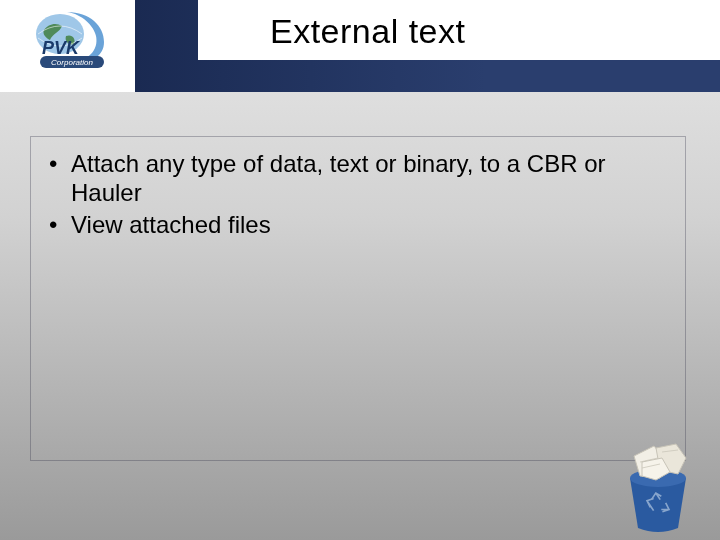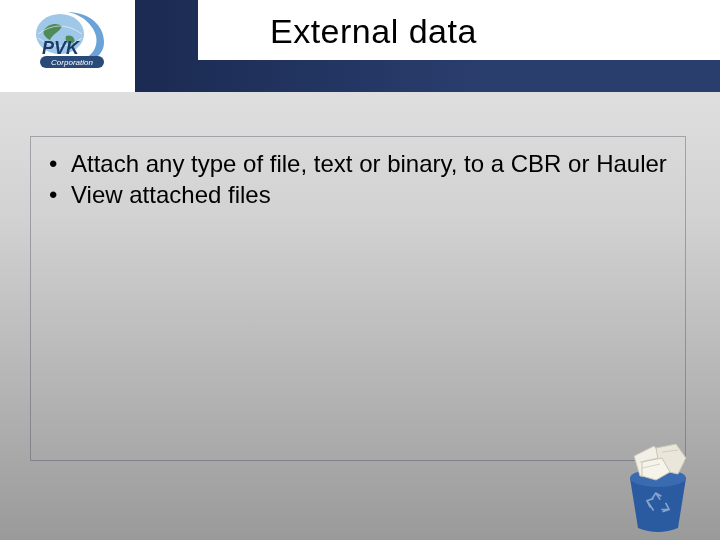--- a/index.html
+++ b/index.html
@@ -113,26 +113,26 @@
         <path d="M26 32 Q 48 48 70 32" stroke="#ffffff" stroke-width="0.8" fill="none" opacity="0.7"></path>
 
         <text x="30" y="48" font-family="Arial" font-size="18" font-weight="bold" font-style="italic" fill="#1a3a6a">PVK</text>
 
         <rect x="28" y="50" width="64" height="12" rx="6" fill="#2a4a7a"></rect>
         <text x="60" y="59" font-family="Arial" font-size="8" font-style="italic" fill="#ffffff" text-anchor="middle">Corporation</text>
       </svg>
     </div>
     <div class="header-blue"></div>
     <div class="title-cutout"></div>
-    <div class="title">External data</div>
+    <div class="title">External text</div>
   </div>
 
   <div class="content-box">
     <ul class="bullets">
-      <li>Attach any type of file, text or binary, to a CBR or Hauler</li>
+      <li>Attach any type of data, text or binary, to a CBR or Hauler</li>
       <li>View attached files</li>
     </ul>
   </div>
 
   <div class="recycle-bin">
     <svg viewBox="0 0 92 96" width="92" height="96">
 
       <path d="M18 40 L 74 40 L 66 90 Q 46 98 26 90 Z" fill="#2a5aa0"></path>
       <ellipse cx="46" cy="40" rx="28" ry="9" fill="#3a6ab0"></ellipse>
 

